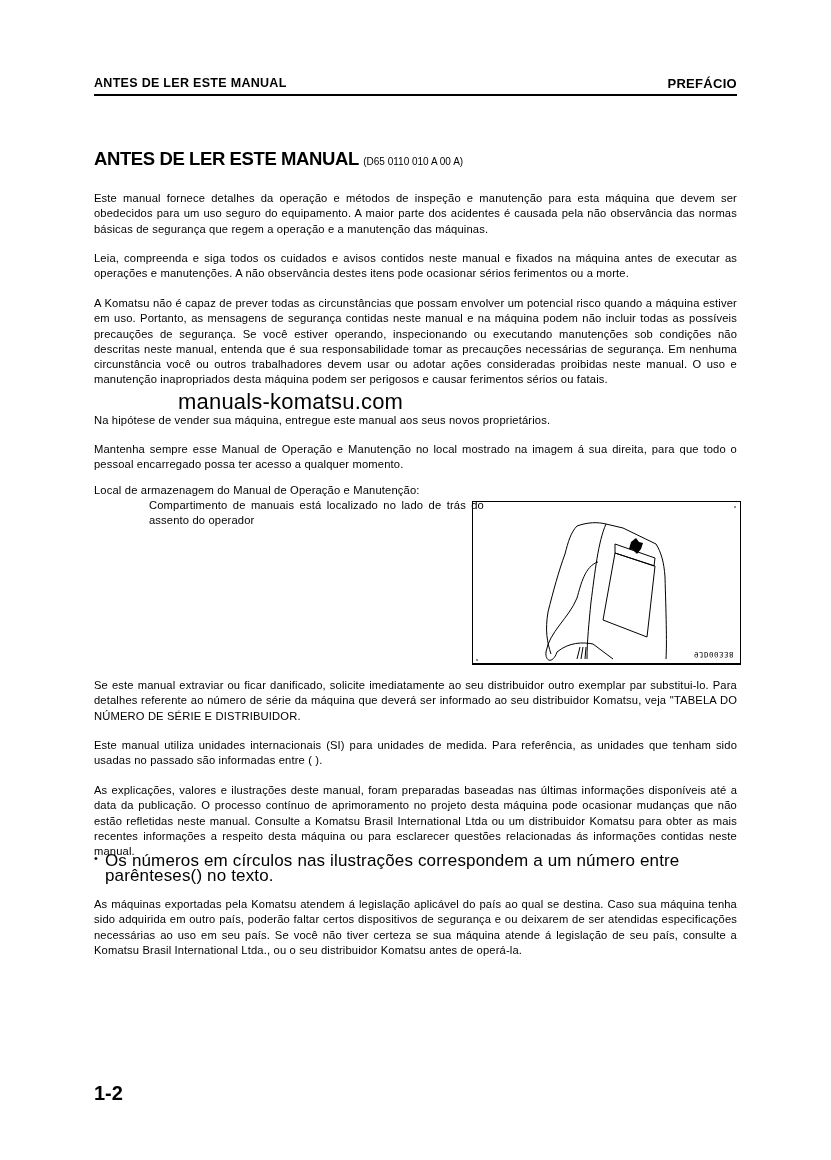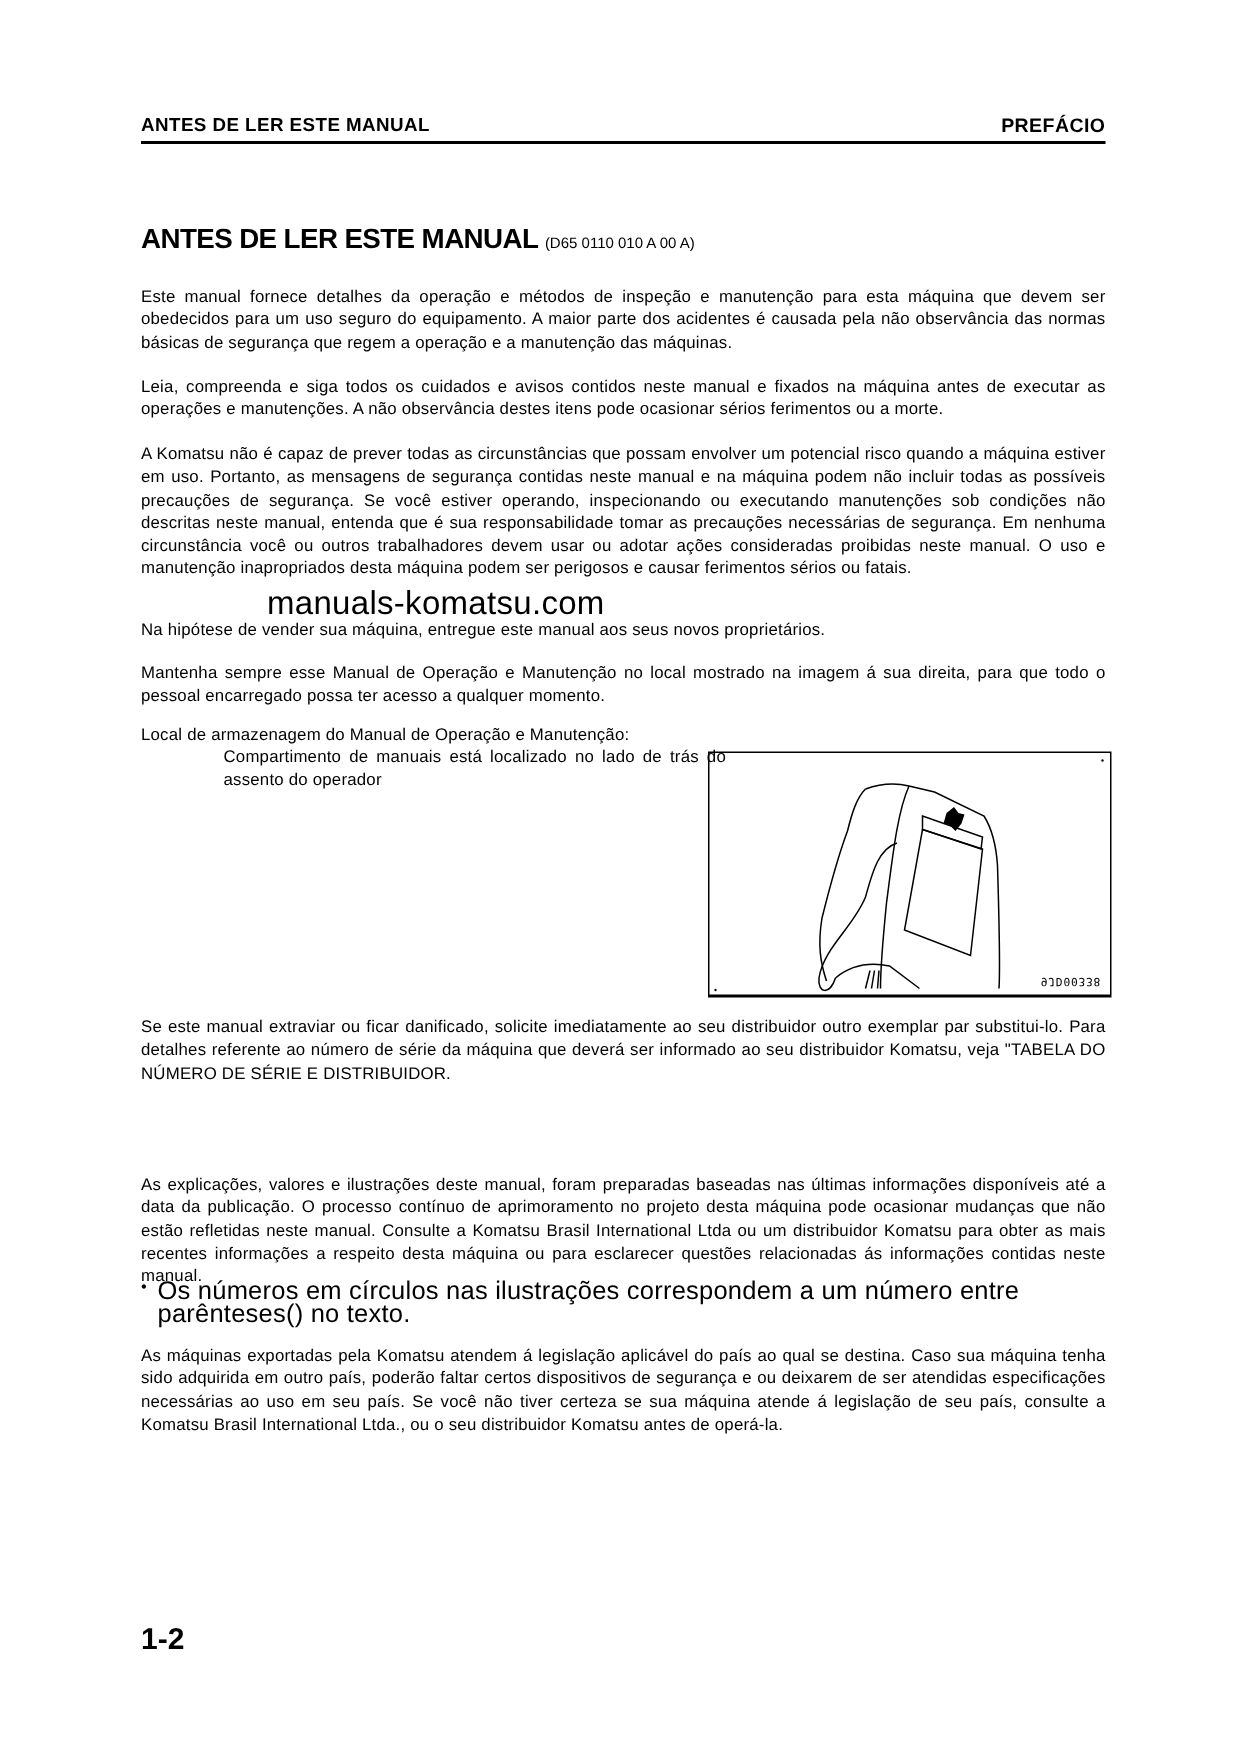--- a/index.html
+++ b/index.html
@@ -62,20 +62,21 @@
         <path d="M107 145 L104 157 M110 145 L108 157 M113 145 L112 157"></path>
       </g>
       <path d="M158 40 L163 36 L166 40 L170 41 L168 47 L164 52 L160 48 L156 47 Z" fill="#000"></path>
       <circle cx="262" cy="5" r="0.8" fill="#000"></circle>
       <circle cx="4" cy="158" r="0.8" fill="#000"></circle>
     </svg>
     <div class="fig-id">9JD00338</div>
   </div>
 
   <div class="p" style="top:678px">Se este manual extraviar ou ficar danificado, solicite imediatamente ao seu distribuidor outro exemplar par substitui-lo. Para detalhes referente ao número de série da máquina que deverá ser informado ao seu distribuidor Komatsu, veja "TABELA DO NÚMERO DE SÉRIE E DISTRIBUIDOR.</div>
+  <div class="p" style="top:738px">Este manual utiliza unidades internacionais (SI) para unidades de medida. Para referência, as unidades que tenham sido usadas no passado são informadas entre ( ).</div>
   <div class="p" style="top:783px">As explicações, valores e ilustrações deste manual, foram preparadas baseadas nas últimas informações disponíveis até a data da publicação. O processo contínuo de aprimoramento no projeto desta máquina pode ocasionar mudanças que não estão refletidas neste manual. Consulte a Komatsu Brasil International Ltda ou um distribuidor Komatsu para obter  as mais  recentes informações a respeito desta máquina ou para esclarecer questões relacionadas ás informações contidas neste manual.</div>
 
   <div class="bullet">•</div>
   <div class="bullet-text" style="top:853px">Os números em círculos nas ilustrações correspondem a um número entre parênteses() no texto.</div>
 
   <div class="p" style="top:897px">As máquinas exportadas pela Komatsu atendem á legislação aplicável do país ao qual se destina. Caso sua máquina tenha sido adquirida em outro país, poderão faltar certos dispositivos de segurança e ou deixarem de ser atendidas especificações necessárias ao uso em seu país. Se você não tiver certeza se sua máquina atende á legislação de seu país, consulte a Komatsu Brasil International Ltda., ou o seu distribuidor Komatsu antes de operá-la.</div>
 
   <div class="page-num">1-2</div>
 </div>
 

